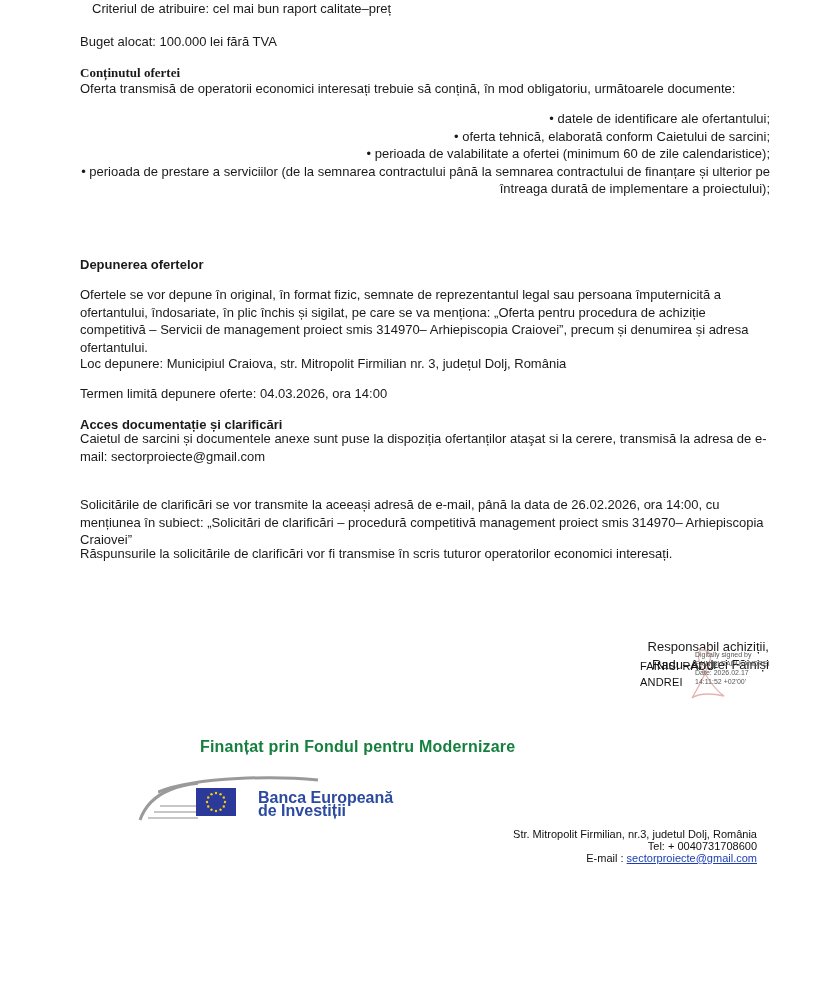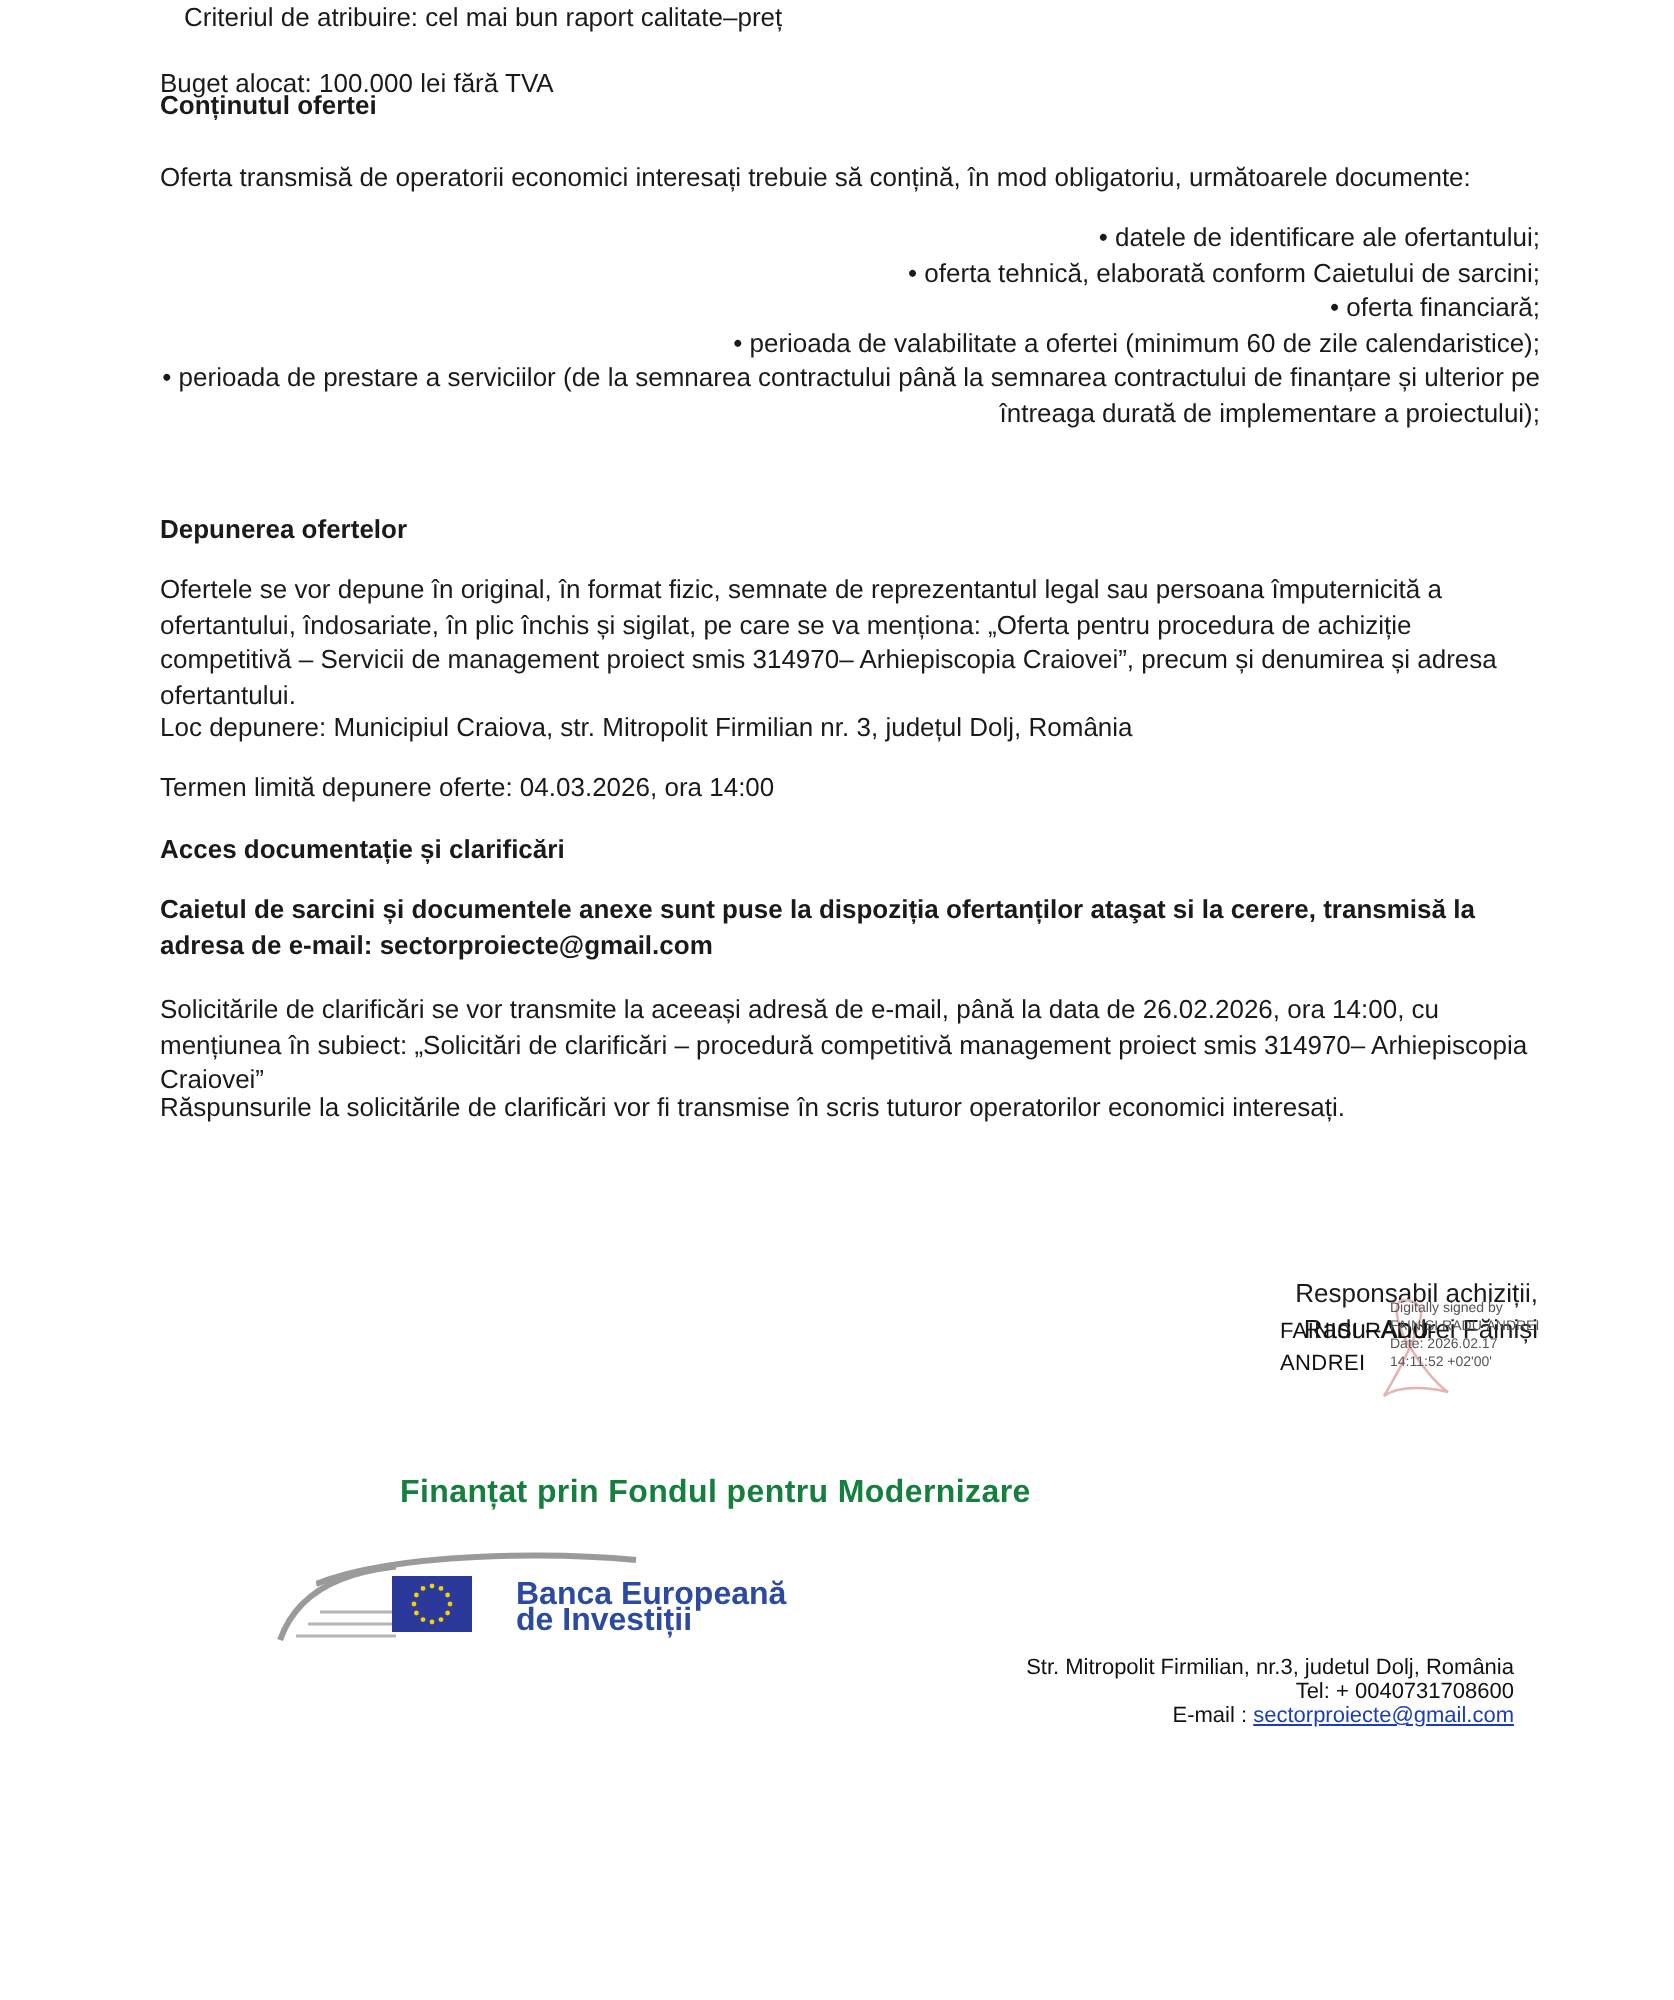--- a/index.html
+++ b/index.html
@@ -23,38 +23,37 @@
   .contact { position: absolute; right: 80px; top: 828px; text-align: right; font-size: 11px; line-height: 12px; color: #111; }
   .contact a { color: #1a3db5; text-decoration: underline; }
 </style>
 </head>
 <body>
 
 <div class="page">
   <p class="line" style="position:absolute; top:0px;margin-left:12px;">Criteriul de atribuire: cel mai bun raport calitate–preț</p>
   <p class="line" style="position:absolute; top:33px;text-align:center;">Buget alocat: 100.000 lei fără TVA</p>
 
-  <p class="heading" style="position:absolute; top:44px;">Conținutul ofertei</p>
+  <p class="heading" style="position:absolute; top:64px;font-family:Liberation Serif, serif;">Conținutul ofertei</p>
   <p class="line" style="position:absolute; top:80px;">Oferta transmisă de operatorii economici interesați trebuie să conțină, în mod obligatoriu, următoarele documente:</p>
 
   <ul class="bullets" style="position:absolute; top:110px; width:690px;text-align:right;">
     <li>• datele de identificare ale ofertantului;</li>
     <li>• oferta tehnică, elaborată conform Caietului de sarcini;</li>
-    <li>• oferta financiară;</li>
     <li>• perioada de valabilitate a ofertei (minimum 60 de zile calendaristice);</li>
     <li>• perioada de prestare a serviciilor (de la semnarea contractului până la semnarea contractului de finanțare și ulterior pe întreaga durată de implementare a proiectului);</li>
   </ul>
 
   <p class="heading" style="position:absolute; top:256px;">Depunerea ofertelor</p>
   <p class="para" style="position:absolute; top:286px; width:694px;">Ofertele se vor depune în original, în format fizic, semnate de reprezentantul legal sau persoana împuternicită a ofertantului, îndosariate, în plic închis și sigilat, pe care se va menționa: „Oferta pentru procedura de achiziție competitivă – Servicii de management proiect smis 314970– Arhiepiscopia Craiovei”, precum și denumirea și adresa ofertantului.</p>
   <p class="line" style="position:absolute; top:355px;">Loc depunere: Municipiul Craiova, str. Mitropolit Firmilian nr. 3, județul Dolj, România</p>
   <p class="line" style="position:absolute; top:385px;">Termen limită depunere oferte: 04.03.2026, ora 14:00</p>
 
   <p class="heading" style="position:absolute; top:416px;">Acces documentație și clarificări</p>
-  <p class="para" style="position:absolute; top:446px; width:690px;font-weight:bold;">Caietul de sarcini și documentele anexe sunt puse la dispoziția ofertanților ataşat si la cerere, transmisă la adresa de e-mail: sectorproiecte@gmail.com</p>
+  <p class="para" style="position:absolute; top:430px; width:690px;">Caietul de sarcini și documentele anexe sunt puse la dispoziția ofertanților ataşat si la cerere, transmisă la adresa de e-mail: sectorproiecte@gmail.com</p>
   <p class="para" style="position:absolute; top:496px; width:694px;">Solicitările de clarificări se vor transmite la aceeași adresă de e-mail, până la data de 26.02.2026, ora 14:00, cu mențiunea în subiect: „Solicitări de clarificări – procedură competitivă management proiect smis 314970– Arhiepiscopia Craiovei”</p>
   <p class="line" style="position:absolute; top:545px;">Răspunsurile la solicitările de clarificări vor fi transmise în scris tuturor operatorilor economici interesați.</p>
 </div>
 
 <div class="sig-block">
   <div>Responsabil achiziții,</div>
   <div>Radu–Andrei Făiniși</div>
 </div>
 
 <div class="digsig">

